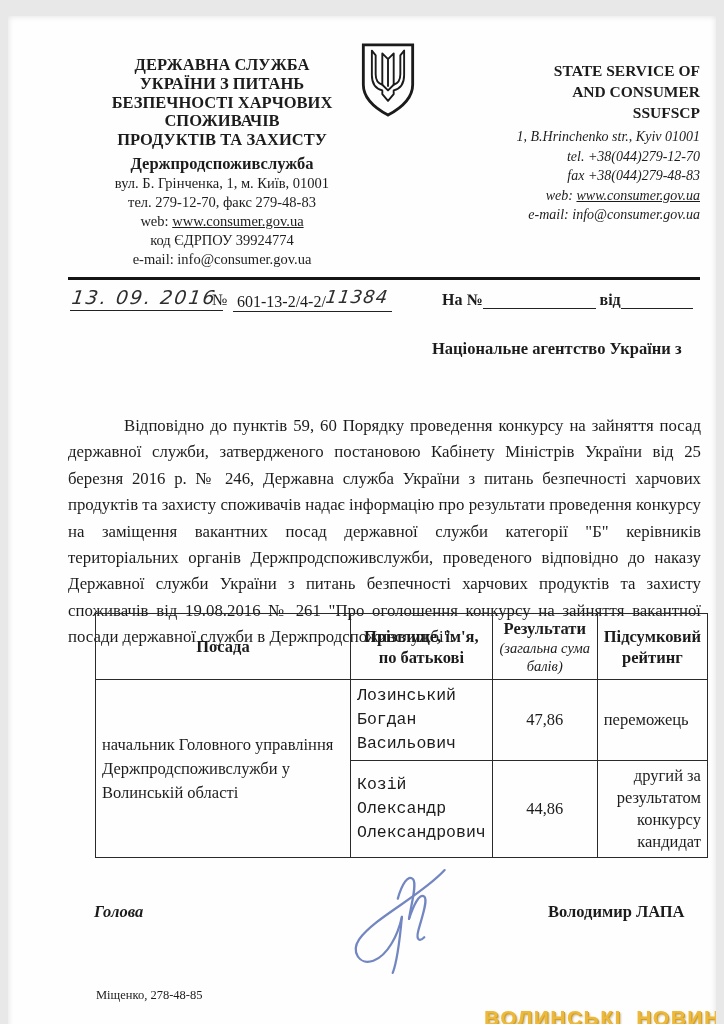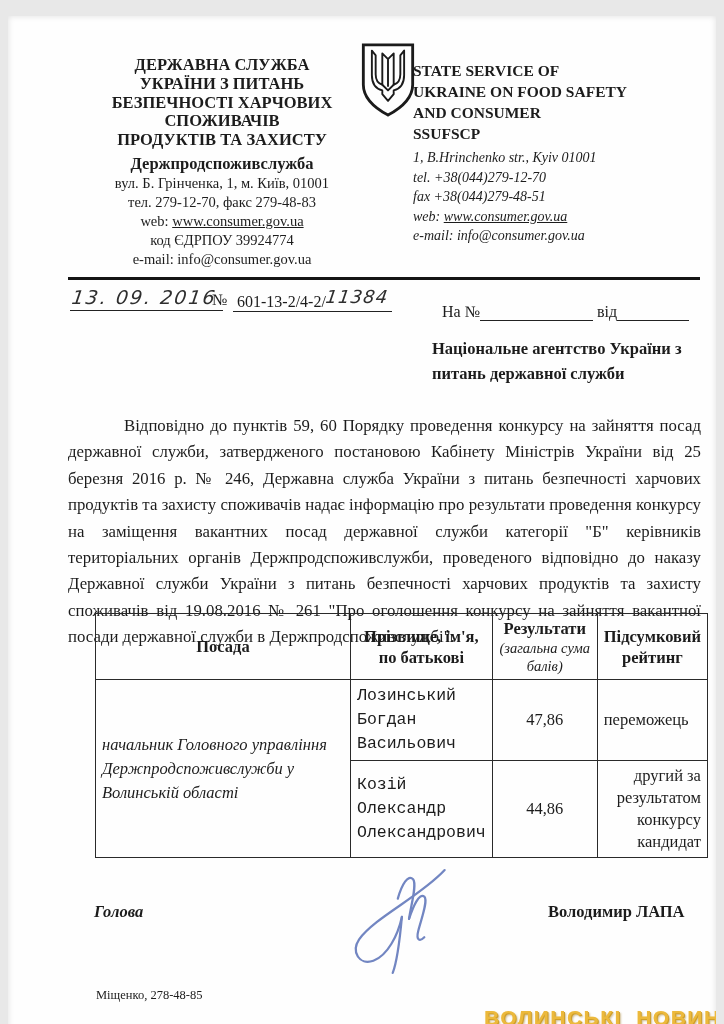--- a/index.html
+++ b/index.html
@@ -14,22 +14,22 @@
     overflow: hidden;
     box-shadow: inset 0 0 6px rgba(0,0,0,.12);
   }
 
   
   .org-left {
     position:absolute; left:88px; top:40px; width:252px;
     text-align:center;
   }
   .org-right {
-    position:absolute; left:405px; top:44px; width:276px;
-    text-align:left;
+    position:absolute; left:416px; top:44px; width:276px;
+    text-align:right;
   }
   .org-title-line { font-weight:bold; font-size:16.5px; line-height:18.8px; }
   .org-title-line-en { font-weight:bold; font-size:15.5px; line-height:21px; }
   .org-sub { font-weight:bold; font-size:16.5px; line-height:21px; margin-top:3px; }
   .org-addr { font-size:14.5px; line-height:19px; }
   .org-addr-en { font-size:14px; line-height:19.5px;font-style:italic; }
   .org-addr-en.first { margin-top:4px; }
   .u-link { text-decoration:underline; }
 
   .emblem {
@@ -46,21 +46,21 @@
     font-family:"DejaVu Sans", sans-serif;
     font-style:italic; font-size:19px; color:#2e2e2e;
     letter-spacing:2px; transform:skewX(-8deg); display:inline-block;
   }
   .hand.small { font-size:18px; letter-spacing:1px; }
   .uline { border-bottom:1.4px solid #222; display:inline-block; }
   .ref-date { position:absolute; left:0; top:0; padding:0 6px 2px 2px; }
   .ref-no   { position:absolute; left:142px; top:5px; font-size:16px; }
   .ref-num  { position:absolute; left:163px; top:0; padding:0 4px 4px 4px; }
   .ref-num .printed { font-size:16px; position:relative; top:4px; }
-  .ref-right { position:absolute; left:372px; top:17px; font-size:16px; }
+  .ref-right { position:absolute; left:372px; top:5px; font-size:16px;font-weight:bold; }
   .blank { display:inline-block; border-bottom:1.4px solid #222; height:16px; vertical-align:bottom; }
 
   
   .addressee {
     position:absolute; left:424px; top:320px; width:285px;
     font-weight:bold; font-size:16.5px; line-height:25px;
   }
 
   
   .body-par {
@@ -79,21 +79,21 @@
     border:1.6px solid #2a2a2a;
     padding:4px 6px;
     vertical-align:middle;
   }
   th.c-pos { width:255px; }
   th.c-name { width:130px; }
   th.c-score { width:105px; }
   th.c-rating { width:107px; }
   table.results th { font-weight:bold; text-align:center; height:64px; font-size:16.5px; line-height:21px; }
   .sublabel { display:block; font-weight:normal; font-style:italic; font-size:14.5px; line-height:18px; }
-  td.pos-cell { text-align:left; padding-left:9px; line-height:24px;font-style:italic; }
+  td.pos-cell { text-align:left; padding-left:9px; line-height:24px; }
   td.name-cell { text-align:left; line-height:24px; height:72px;font-family:Liberation Mono, monospace; }
   td.name-cell.tall { height:88px; }
   td.score-cell { text-align:center; }
   td.rating-cell { text-align:left; line-height:22px; padding:6px 8px; }
   td.rating-cell.left { text-align:right; padding-left:10px; }
 
   
   .sig-title { position:absolute; left:86px; top:886px; font-weight:bold; font-size:16.5px;font-style:italic; }
   .sig-name  { position:absolute; left:540px; top:886px; font-weight:bold; font-size:16.5px; }
   .sig-stroke { position:absolute; left:336px; top:850px; width:128px; height:112px; }
@@ -132,45 +132,43 @@
     <path d="M4 2 H56 V44 Q56 62 30 76 Q4 62 4 44 Z" fill="none" stroke="#1b1b1b" stroke-width="3"></path>
     <g fill="none" stroke="#1b1b1b" stroke-width="2" stroke-linejoin="round">
       <path d="M13 8 L17 13 V33 Q17 42 24 44 V11 L30 17 L36 11 V44 Q43 42 43 33 V13 L47 8 V34 Q47 47 36 50 V54 L30 61 L24 54 V50 Q13 47 13 34 Z"></path>
       <path d="M30 17 V46"></path>
       <path d="M24 44 L30 50 L36 44"></path>
     </g>
   </svg>
 
   <div class="org-right">
     <div class="org-title-line-en">STATE SERVICE OF</div>
-    <div class="org-title-line-en">UKRAINE ON FOOD SAFETY</div>
     <div class="org-title-line-en">AND CONSUMER</div>
     <div class="org-title-line-en">SSUFSCP</div>
     <div class="org-addr-en first">1, B.Hrinchenko str., Kyiv 01001</div>
     <div class="org-addr-en">tel. +38(044)279-12-70</div>
-    <div class="org-addr-en">fax  +38(044)279-48-51</div>
+    <div class="org-addr-en">fax  +38(044)279-48-83</div>
     <div class="org-addr-en"><span>web: </span><span class="u-link">www.consumer.gov.ua</span></div>
     <div class="org-addr-en">e-mail: info@consumer.gov.ua</div>
   </div>
 
   <div class="rule"></div>
 
   <div class="refline">
     <span class="ref-date uline"><span class="hand">13. 09. 2016</span></span>
     <span class="ref-no">№</span>
     <span class="ref-num uline"><span class="printed">601-13-2/4-2/</span><span class="hand small">11384</span></span>
     <span class="ref-right">
       <span>На №</span><span class="blank" style="width:113px"></span>
       <span>від</span><span class="blank" style="width:72px"></span>
     </span>
   </div>
 
   <div class="addressee">
     <div>Національне агентство України з</div>
-    <div>питань державної служби</div>
   </div>
 
   <div class="body-par">Відповідно до пунктів 59, 60 Порядку проведення конкурсу на зайняття посад державної служби, затвердженого постановою Кабінету Міністрів України від 25 березня 2016 р. № 246, Державна служба України з питань безпечності харчових продуктів та захисту споживачів надає інформацію про результати проведення конкурсу на заміщення вакантних посад державної служби категорії "Б" керівників територіальних органів Держпродспоживслужби, проведеного відповідно до наказу Державної служби України з питань безпечності харчових продуктів та захисту споживачів від 19.08.2016 № 261 "Про оголошення конкурсу на зайняття вакантної посади державної служби в Держпродспоживслужбі":</div>
 
   <table class="results">
     <tbody>
         <tr>
       <th class="c-pos">Посада</th>
       <th class="c-name">Прізвище, ім'я, по батькові</th>
       <th class="c-score"><span>Результати</span><span class="sublabel">(загальна сума балів)</span></th>

